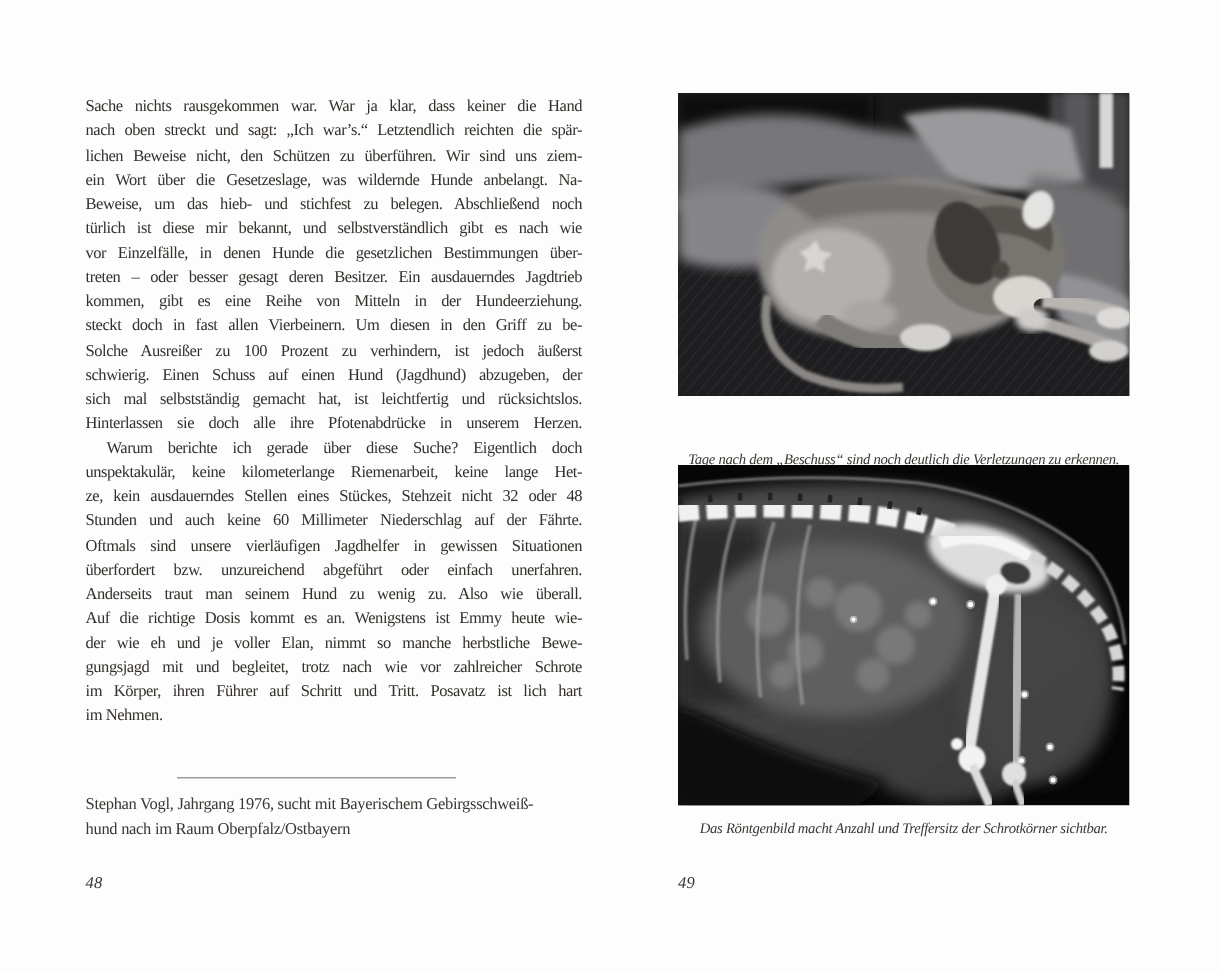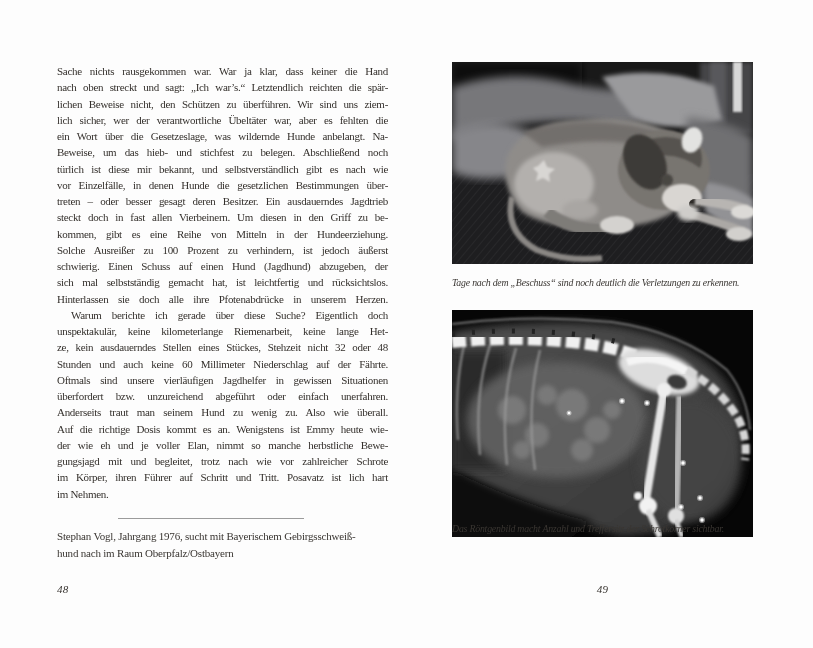--- a/index.html
+++ b/index.html
@@ -18,53 +18,52 @@
   #section-divider{position:absolute;left:118px;top:518px;width:186px;height:1px;background:#9b9b9b;}
 
   #author-note{position:absolute;left:57px;top:528px;width:340px;}
   #author-note .bioline{
     font-size:11px;line-height:17px;letter-spacing:-0.2px;
     text-align:left;text-align-last:left;color:#3a3632;
   }
 
   .pagenum{position:absolute;top:583px;font-size:11px;color:#3a3632;letter-spacing:0.2px;font-style:italic;}
   #pagenum-left{left:57px;}
-  #pagenum-right{left:452px;width:301px;text-align:center;}
+  #pagenum-right{left:452px;width:301px;text-align:left;}
 
   
   .figure{position:absolute;left:452px;width:301px;}
   #figure-photo{top:62px;height:202px;}
   #figure-xray{top:310px;height:227px;}
   .figure svg{display:block;width:301px;}
 
   .caption{
-    position:absolute;left:452px;width:301px;text-align:left;white-space:nowrap;
-    font-style:italic;font-size:9.8px;letter-spacing:-0.2px;color:#3a3632;line-height:14px;
+    position:absolute;left:452px;width:301px;text-align:center;white-space:nowrap;
+    font-style:italic;font-size:9.8px;letter-spacing:-0.2px;color:#3a3632;line-height:14px;margin-top:24px;
   }
   #caption-photo{top:276px;}
   #caption-xray{top:522px;}
 </style>
 </head>
 <body>
 
 <div id="spread">
 
   <div id="body-text">
     <div class="para">
         <div class="textline">Sache nichts rausgekommen war. War ja klar, dass keiner die Hand</div>
         <div class="textline">nach oben streckt und sagt: „Ich war’s.“ Letztendlich reichten die spär-</div>
         <div class="textline">lichen Beweise nicht, den Schützen zu überführen. Wir sind uns ziem-</div>
-        <div class="textline">lich sicher, wer der verantwortliche Übeltäter war, aber es fehlten die</div>
         <div class="textline">ein Wort über die Gesetzeslage, was wildernde Hunde anbelangt. Na-</div>
         <div class="textline">Beweise, um das hieb- und stichfest zu belegen. Abschließend noch</div>
         <div class="textline">türlich ist diese mir bekannt, und selbstverständlich gibt es nach wie</div>
         <div class="textline">vor Einzelfälle, in denen Hunde die gesetzlichen Bestimmungen über-</div>
         <div class="textline">treten – oder besser gesagt deren Besitzer. Ein ausdauerndes Jagdtrieb</div>
+        <div class="textline">kommen, gibt es eine Reihe von Mitteln in der Hundeerziehung.</div>
         <div class="textline">steckt doch in fast allen Vierbeinern. Um diesen in den Griff zu be-</div>
-        <div class="textline">kommen, gibt es eine Reihe von Mitteln in der Hundeerziehung.</div>
         <div class="textline">Solche Ausreißer zu 100 Prozent zu verhindern, ist jedoch äußerst</div>
         <div class="textline">schwierig. Einen Schuss auf einen Hund (Jagdhund) abzugeben, der</div>
         <div class="textline">sich mal selbstständig gemacht hat, ist leichtfertig und rücksichtslos.</div>
         <div class="textline">Hinterlassen sie doch alle ihre Pfotenabdrücke in unserem Herzen.</div>
       </div>
     <div class="para indent-first">
         <div class="textline">Warum berichte ich gerade über diese Suche? Eigentlich doch</div>
         <div class="textline">unspektakulär, keine kilometerlange Riemenarbeit, keine lange Het-</div>
         <div class="textline">ze, kein ausdauerndes Stellen eines Stückes, Stehzeit nicht 32 oder 48</div>
         <div class="textline">Stunden und auch keine 60 Millimeter Niederschlag auf der Fährte.</div>

